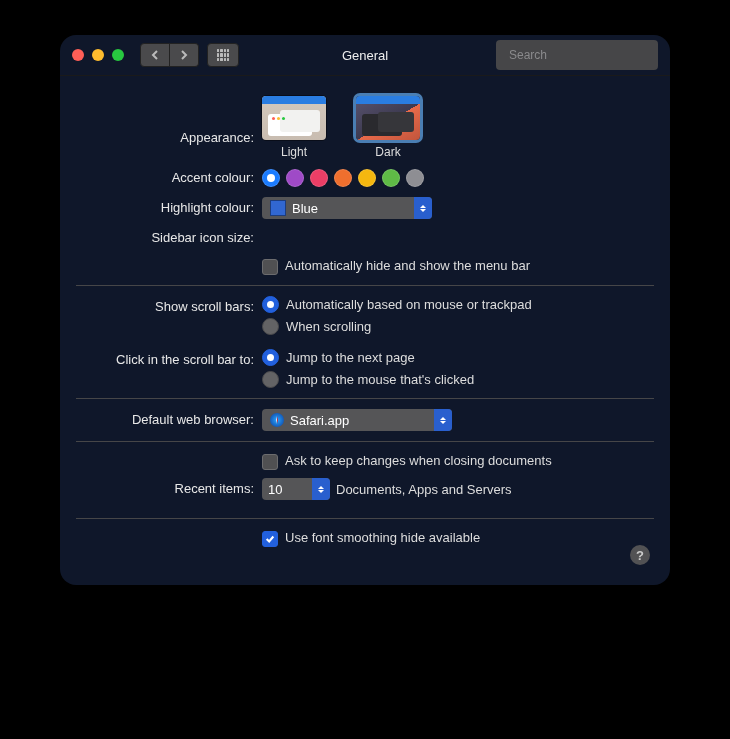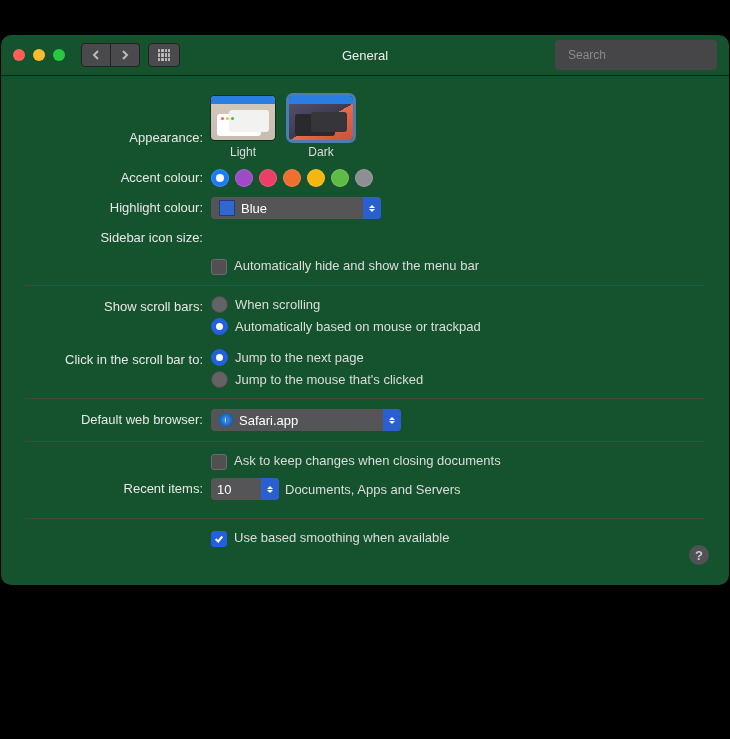--- a/index.html
+++ b/index.html
@@ -1,43 +1,43 @@
 <!DOCTYPE html>
 <html><head>
 <meta charset="utf-8">
 <style>
   html,body{margin:0;padding:0;background:#000;font-family:-apple-system,"Helvetica Neue",Arial,sans-serif;font-size:13px;color:#ddd;}
-  .window{position:relative;width:728px;margin:35px auto 0;background:#14532d;border-radius:10px;box-shadow:0 30px 60px rgba(0,0,0,.7);padding-bottom:20px;}
+  .window{position:relative;width:610px;margin:35px auto 0;background:#0f172a;border-radius:16px;box-shadow:0 30px 60px rgba(0,0,0,.7);padding-bottom:20px;}
   
   .titlebar{height:40px;display:flex;align-items:center;padding:0 12px;border-bottom:1px solid #1a1a1a;position:relative;}
   .traffic{display:flex;gap:8px}
   .dot{width:12px;height:12px;border-radius:50%}
   .dot.red{background:#ff5f57}.dot.yellow{background:#febc2e}.dot.green{background:#28c840}
   .nav-btns{display:flex;margin-left:16px}
   .nbtn{width:28px;height:22px;background:#4a4a4c;display:flex;align-items:center;justify-content:center;border:1px solid #222;}
   .nbtn:first-child{border-radius:4px 0 0 4px}
   .nbtn:last-child{border-radius:0 4px 4px 0;border-left:none}
   .nbtn svg{width:10px;height:10px;fill:none;stroke:#bbb;stroke-width:2}
   .grid-btn{margin-left:8px;width:30px;height:22px;background:#4a4a4c;border:1px solid #222;border-radius:4px;display:flex;align-items:center;justify-content:center}
   .grid-ic{width:12px;height:12px;display:grid;grid-template-columns:repeat(4,1fr);grid-template-rows:repeat(3,1fr);gap:1px}
   .grid-ic b{background:#bbb;border-radius:.5px}
   .title{position:absolute;left:50%;transform:translateX(-50%);color:#eee;font-size:13px;font-weight:500}
   .search{margin-left:auto;width:150px;height:22px;background:#464648;border-radius:4px;display:flex;align-items:center;padding:4px 6px;gap:5px}
   .search svg{width:12px;height:12px;stroke:#8a8a8c;fill:none;stroke-width:2}
   .search input{flex:1;background:none;border:none;outline:none;color:#ddd;font-size:12px}
   .search input::placeholder{color:#8a8a8c}
 
-  .content{padding:20px 24px 10px}
+  .content{padding:20px 16px 10px}
   .row{display:flex;margin-bottom:8px}
   .label{width:178px;text-align:right;padding-right:8px;color:#e8e8e8;line-height:22px;font-size:13px}
   .field{flex:1;display:flex;flex-wrap:wrap;align-items:center;gap:6px}
   .sep{height:1px;background:#464648;margin:10px 0}
 
   
-  .appear{display:flex;gap:14px}
+  .appear{display:flex;gap:30px}
   .ap-item{text-align:center}
   .ap-thumb{width:64px;height:44px;border-radius:4px;position:relative;overflow:hidden;margin-bottom:5px;box-shadow:0 0 0 1px rgba(0,0,0,.4)}
   .ap-item.sel .ap-thumb{box-shadow:0 0 0 3px #4a7eb3}
   .ap-thumb.light{background:linear-gradient(#d4c9bd,#c8bcb0)}
   .ap-thumb.dark{background:linear-gradient(150deg,#5a5470 0%,#3d3a50 55%,#e86a4a 55%,#c2553c 100%)}
   .ap-thumb .bar{position:absolute;top:0;left:0;right:0;height:8px;background:#2a7de1}
   .ap-thumb.light .win{position:absolute;bottom:4px;left:6px;width:44px;height:22px;background:#fff;border-radius:3px}
   .ap-thumb.light .win2{position:absolute;bottom:8px;left:18px;width:40px;height:22px;background:#f2f2f0;border-radius:3px}
   .ap-thumb.light .dots{position:absolute;bottom:20px;left:10px;display:flex;gap:2px}
   .ap-thumb.light .dots i{width:3px;height:3px;border-radius:50%}
@@ -194,26 +194,26 @@
       </div>
     </div>
 
     <div class="sep"></div>
 
     <div class="row">
       <div class="label">Show scroll bars:</div>
       <div class="field">
           <div class="radio-list" id="scrollbars">
             <label class="radio">
+              <span class="rdot on"></span>
+              <span>Automatically based on mouse or trackpad</span>
+            </label>
+            <label class="radio">
               <span class="rdot"></span>
               <span>When scrolling</span>
-            </label>
-            <label class="radio">
-              <span class="rdot on"></span>
-              <span>Automatically based on mouse or trackpad</span>
             </label>
           </div>
         </div>
     </div>
 
     <div style="height:6px"></div>
     <div class="row">
       <div class="label">Click in the scroll bar to:</div>
       <div class="field">
           <div class="radio-list" id="scrollclick">
@@ -273,21 +273,21 @@
 
     <div class="row">
         <div class="label"></div>
         <div class="field">
       <label class="cb-line">
         <span class="cb checked">
               <svg viewBox="0 0 12 12">
                 <path d="M2 6l3 3 5-6"></path>
               </svg>
             </span>
-        <span class="txt">Use based smoothing when available</span>
+        <span class="txt">Use font smoothing hide available</span>
       </label>
     </div>
       </div>
 
   </div>
 
   <div class="help">?</div>
 </div>
 
 </body></html>

